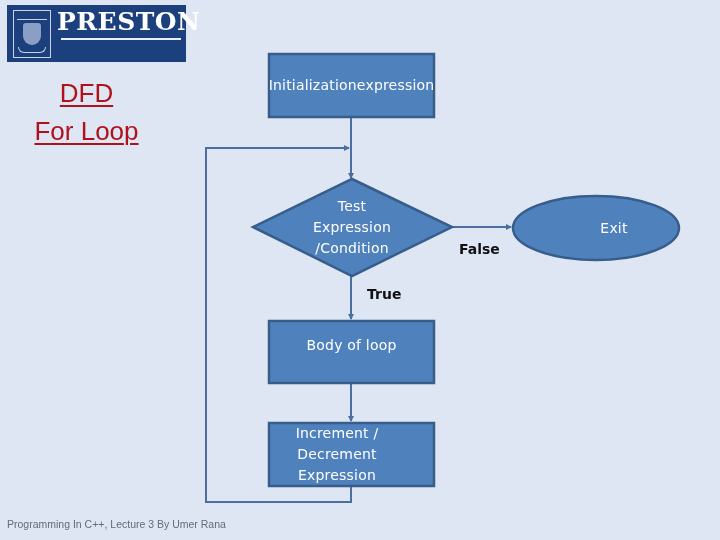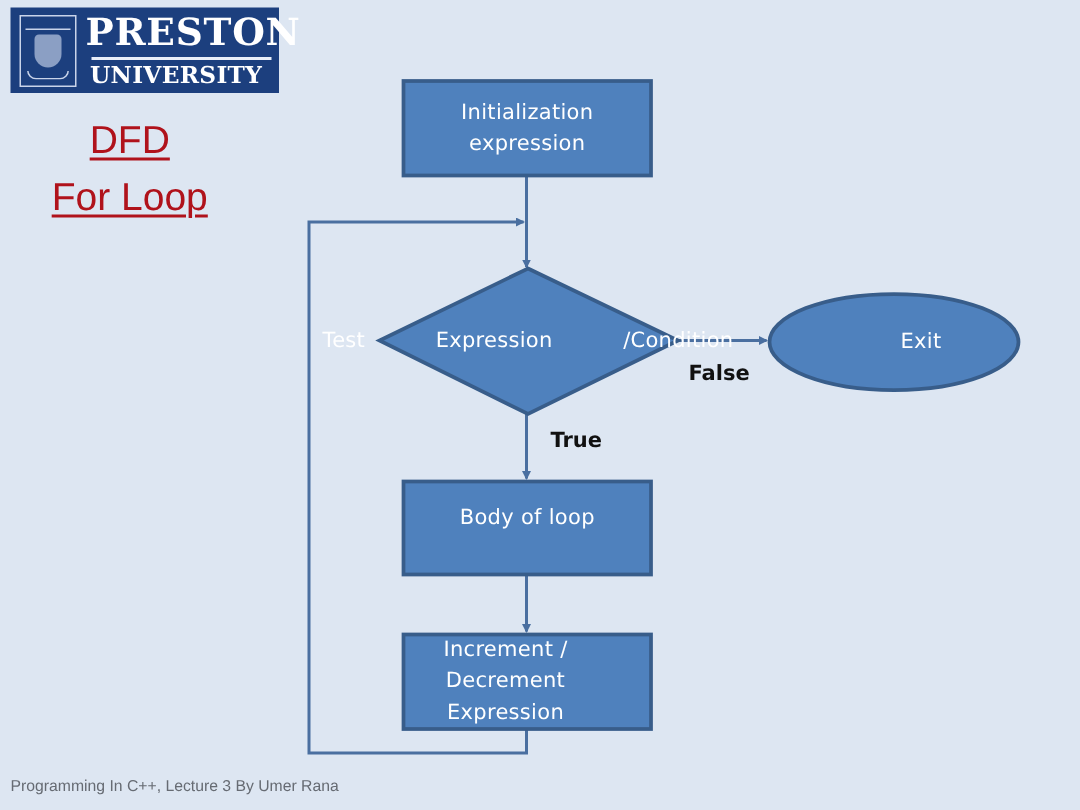--- a/index.html
+++ b/index.html
@@ -71,21 +71,20 @@
 <body>
 
 <div class="logo">
   <div class="crest">
     <div class="crest-banner"></div>
     <div class="crest-shield"></div>
     <div class="crest-ribbon"></div>
   </div>
   <div class="name1">PRESTON</div>
   <div class="rule"></div>
-  <div class="name2">UNIVERSITY</div>
 </div>
 
 <div class="title">
   <div>DFD</div>
   <div>For Loop</div>
 </div>
 
 <svg class="diagram" width="720" height="540" viewBox="0 0 720 540">
   <defs>
     <marker id="arr" markerWidth="6" markerHeight="6" refX="5" refY="3" orient="auto" markerUnits="userSpaceOnUse">
@@ -101,26 +100,26 @@
     <polyline points="351,486 351,502 206,502 206,148 349,148" marker-end="url(#arr)"></polyline>
   </g>
 
   <rect x="269" y="54" width="165" height="63" fill="#4f81bd" stroke="#385d8a" stroke-width="2.5"></rect>
   <polygon points="352,179 452,227 352,276 253,227" fill="#4f81bd" stroke="#385d8a" stroke-width="2.5"></polygon>
   <ellipse cx="596" cy="228" rx="83" ry="32" fill="#4f81bd" stroke="#385d8a" stroke-width="2.5"></ellipse>
   <rect x="269" y="321" width="165" height="62" fill="#4f81bd" stroke="#385d8a" stroke-width="2.5"></rect>
   <rect x="269" y="423" width="165" height="63" fill="#4f81bd" stroke="#385d8a" stroke-width="2.5"></rect>
 </svg>
 
-<div class="node-text" style="left:269px; top:54px; width:165px; height:63px; flex-direction:column;">
+<div class="node-text" style="left:269px; top:54px; width:165px; height:63px; flex-direction:row;">
   <div>Initialization</div>
   <div>expression</div>
 </div>
 
-<div class="node-text" style="left:290px; top:195px; width:124px; height:64px; gap:47px;">
+<div class="node-text" style="left:290px; top:195px; width:124px; height:64px; flex-direction:column;">
   <div>Test</div>
   <div>Expression</div>
   <div>/Condition</div>
 </div>
 
 <div class="node-text" style="left:531px; top:196px; width:166px; height:64px;">Exit</div>
 
 <div class="node-text" style="left:269px; top:321px; width:165px; height:48px;">Body of loop</div>
 
 <div class="node-text" style="left:269px; top:422px; width:136px; height:65px; flex-direction:column;">

